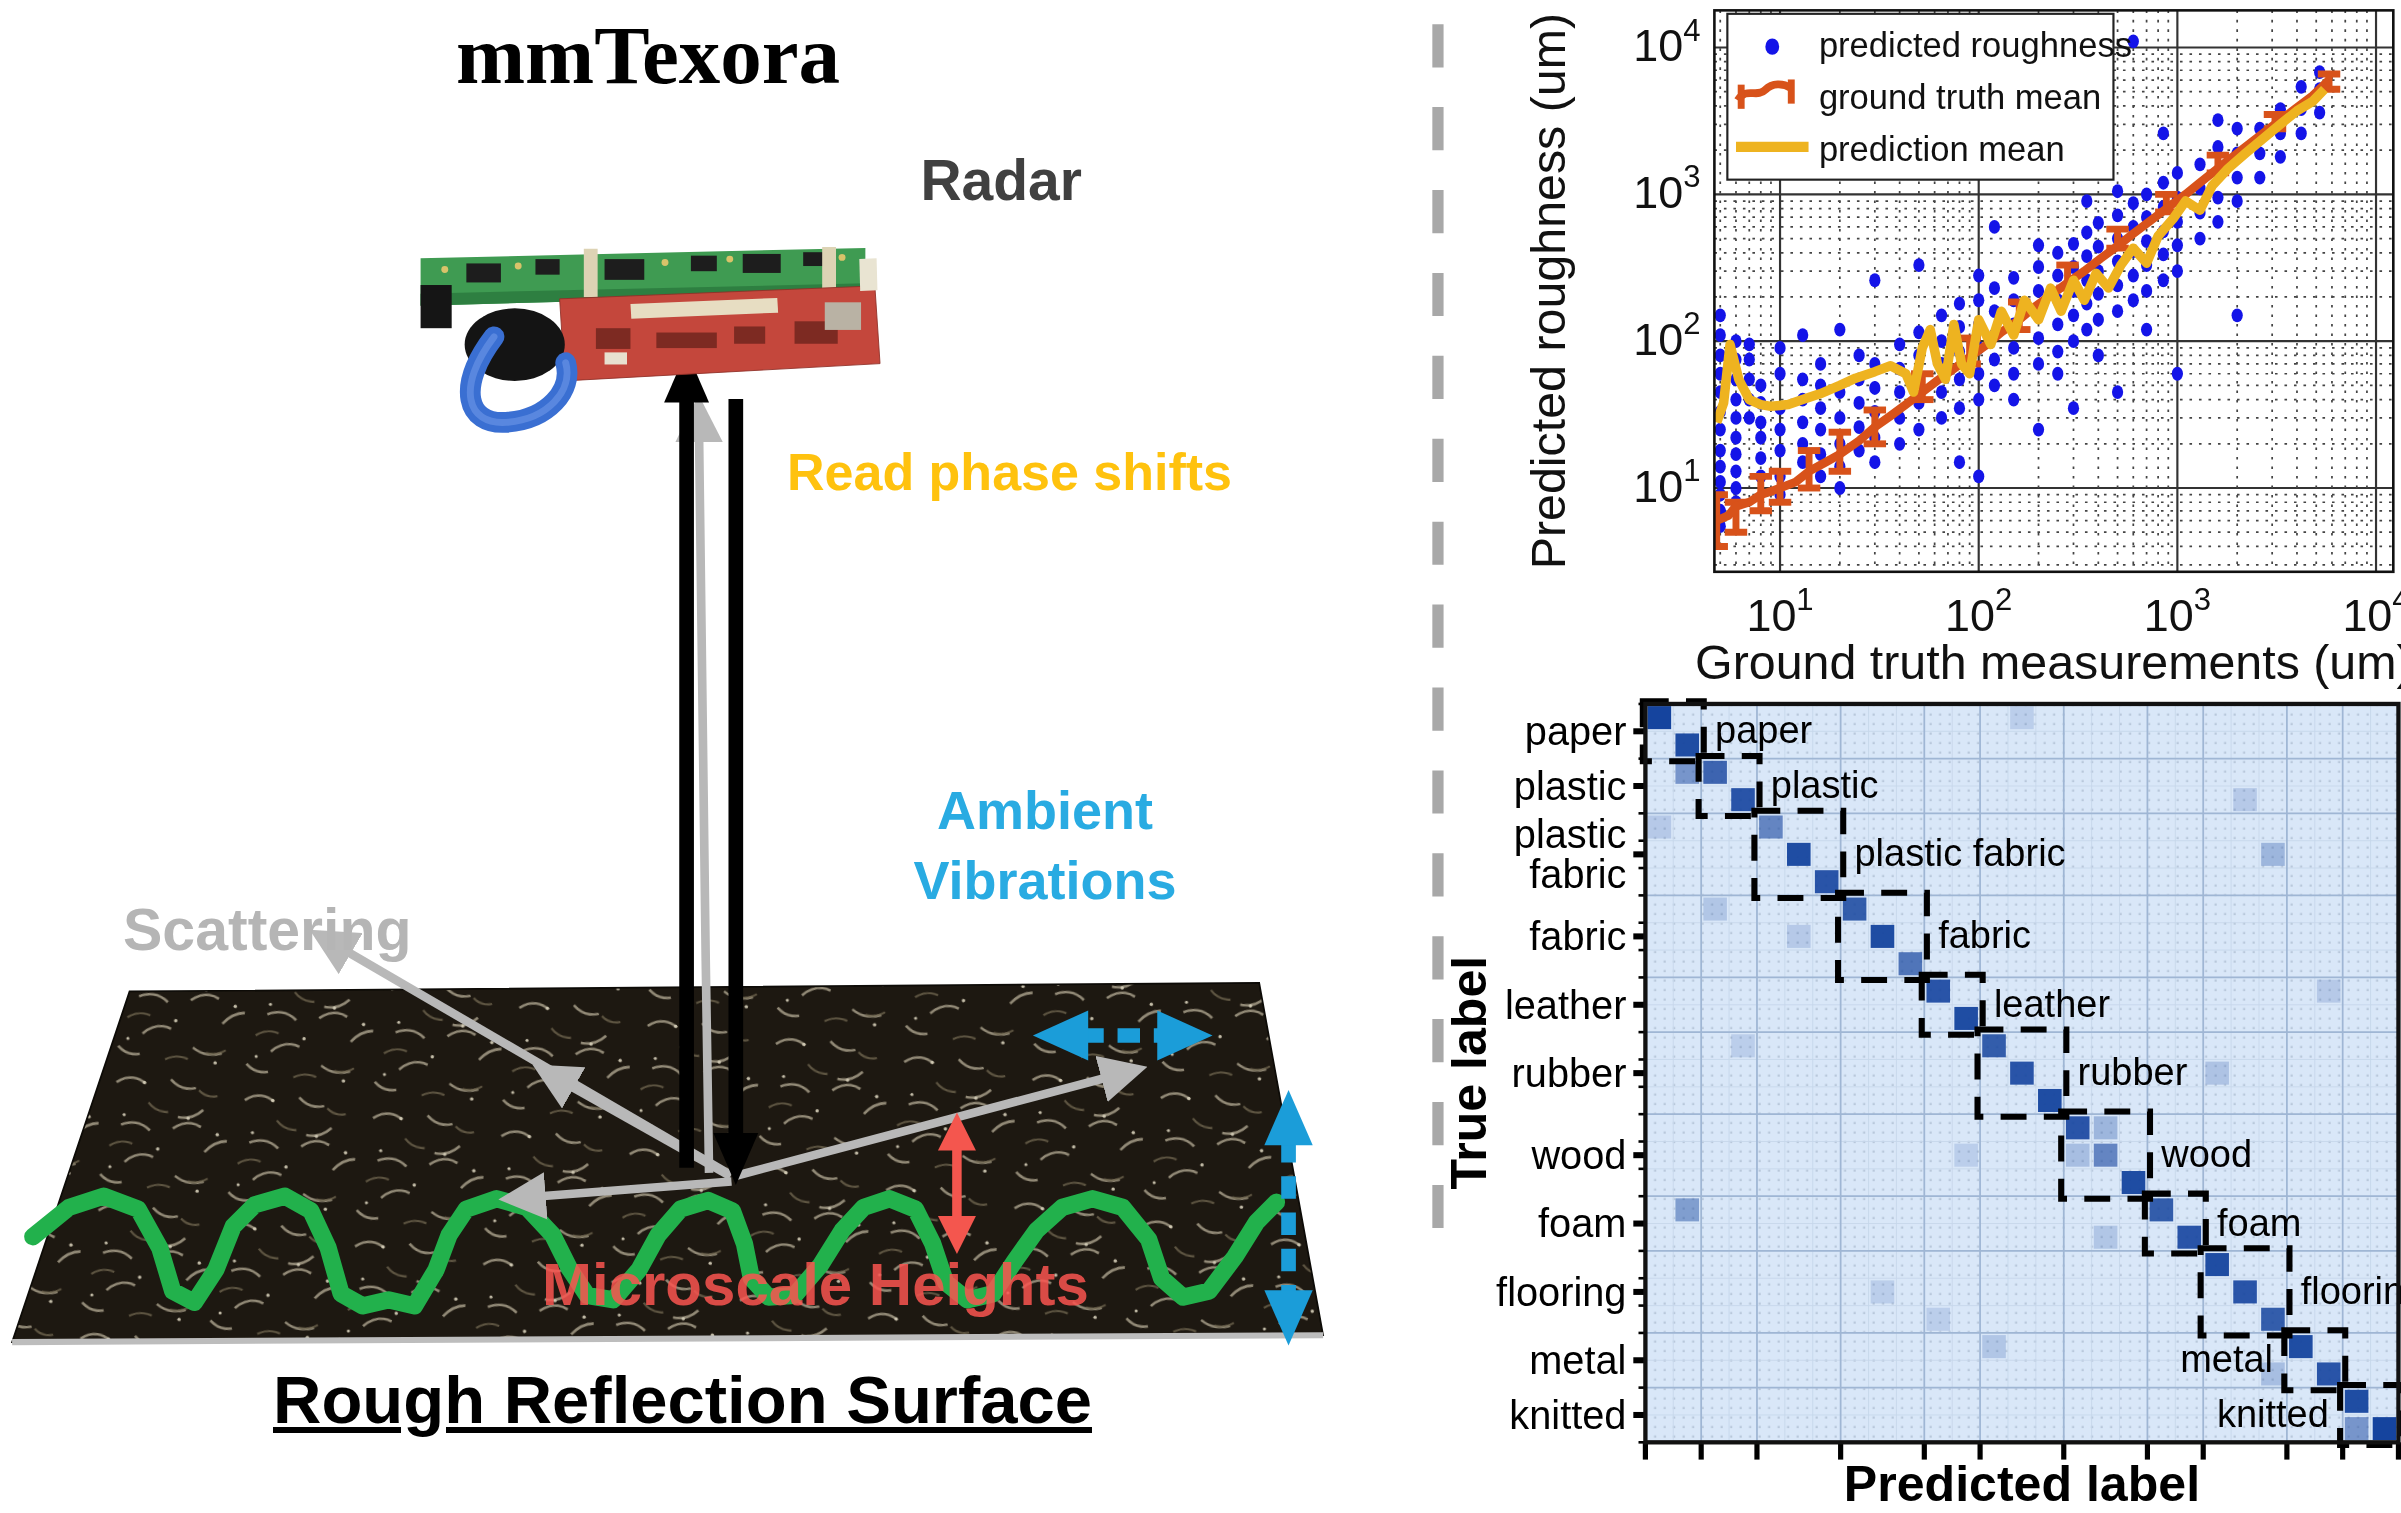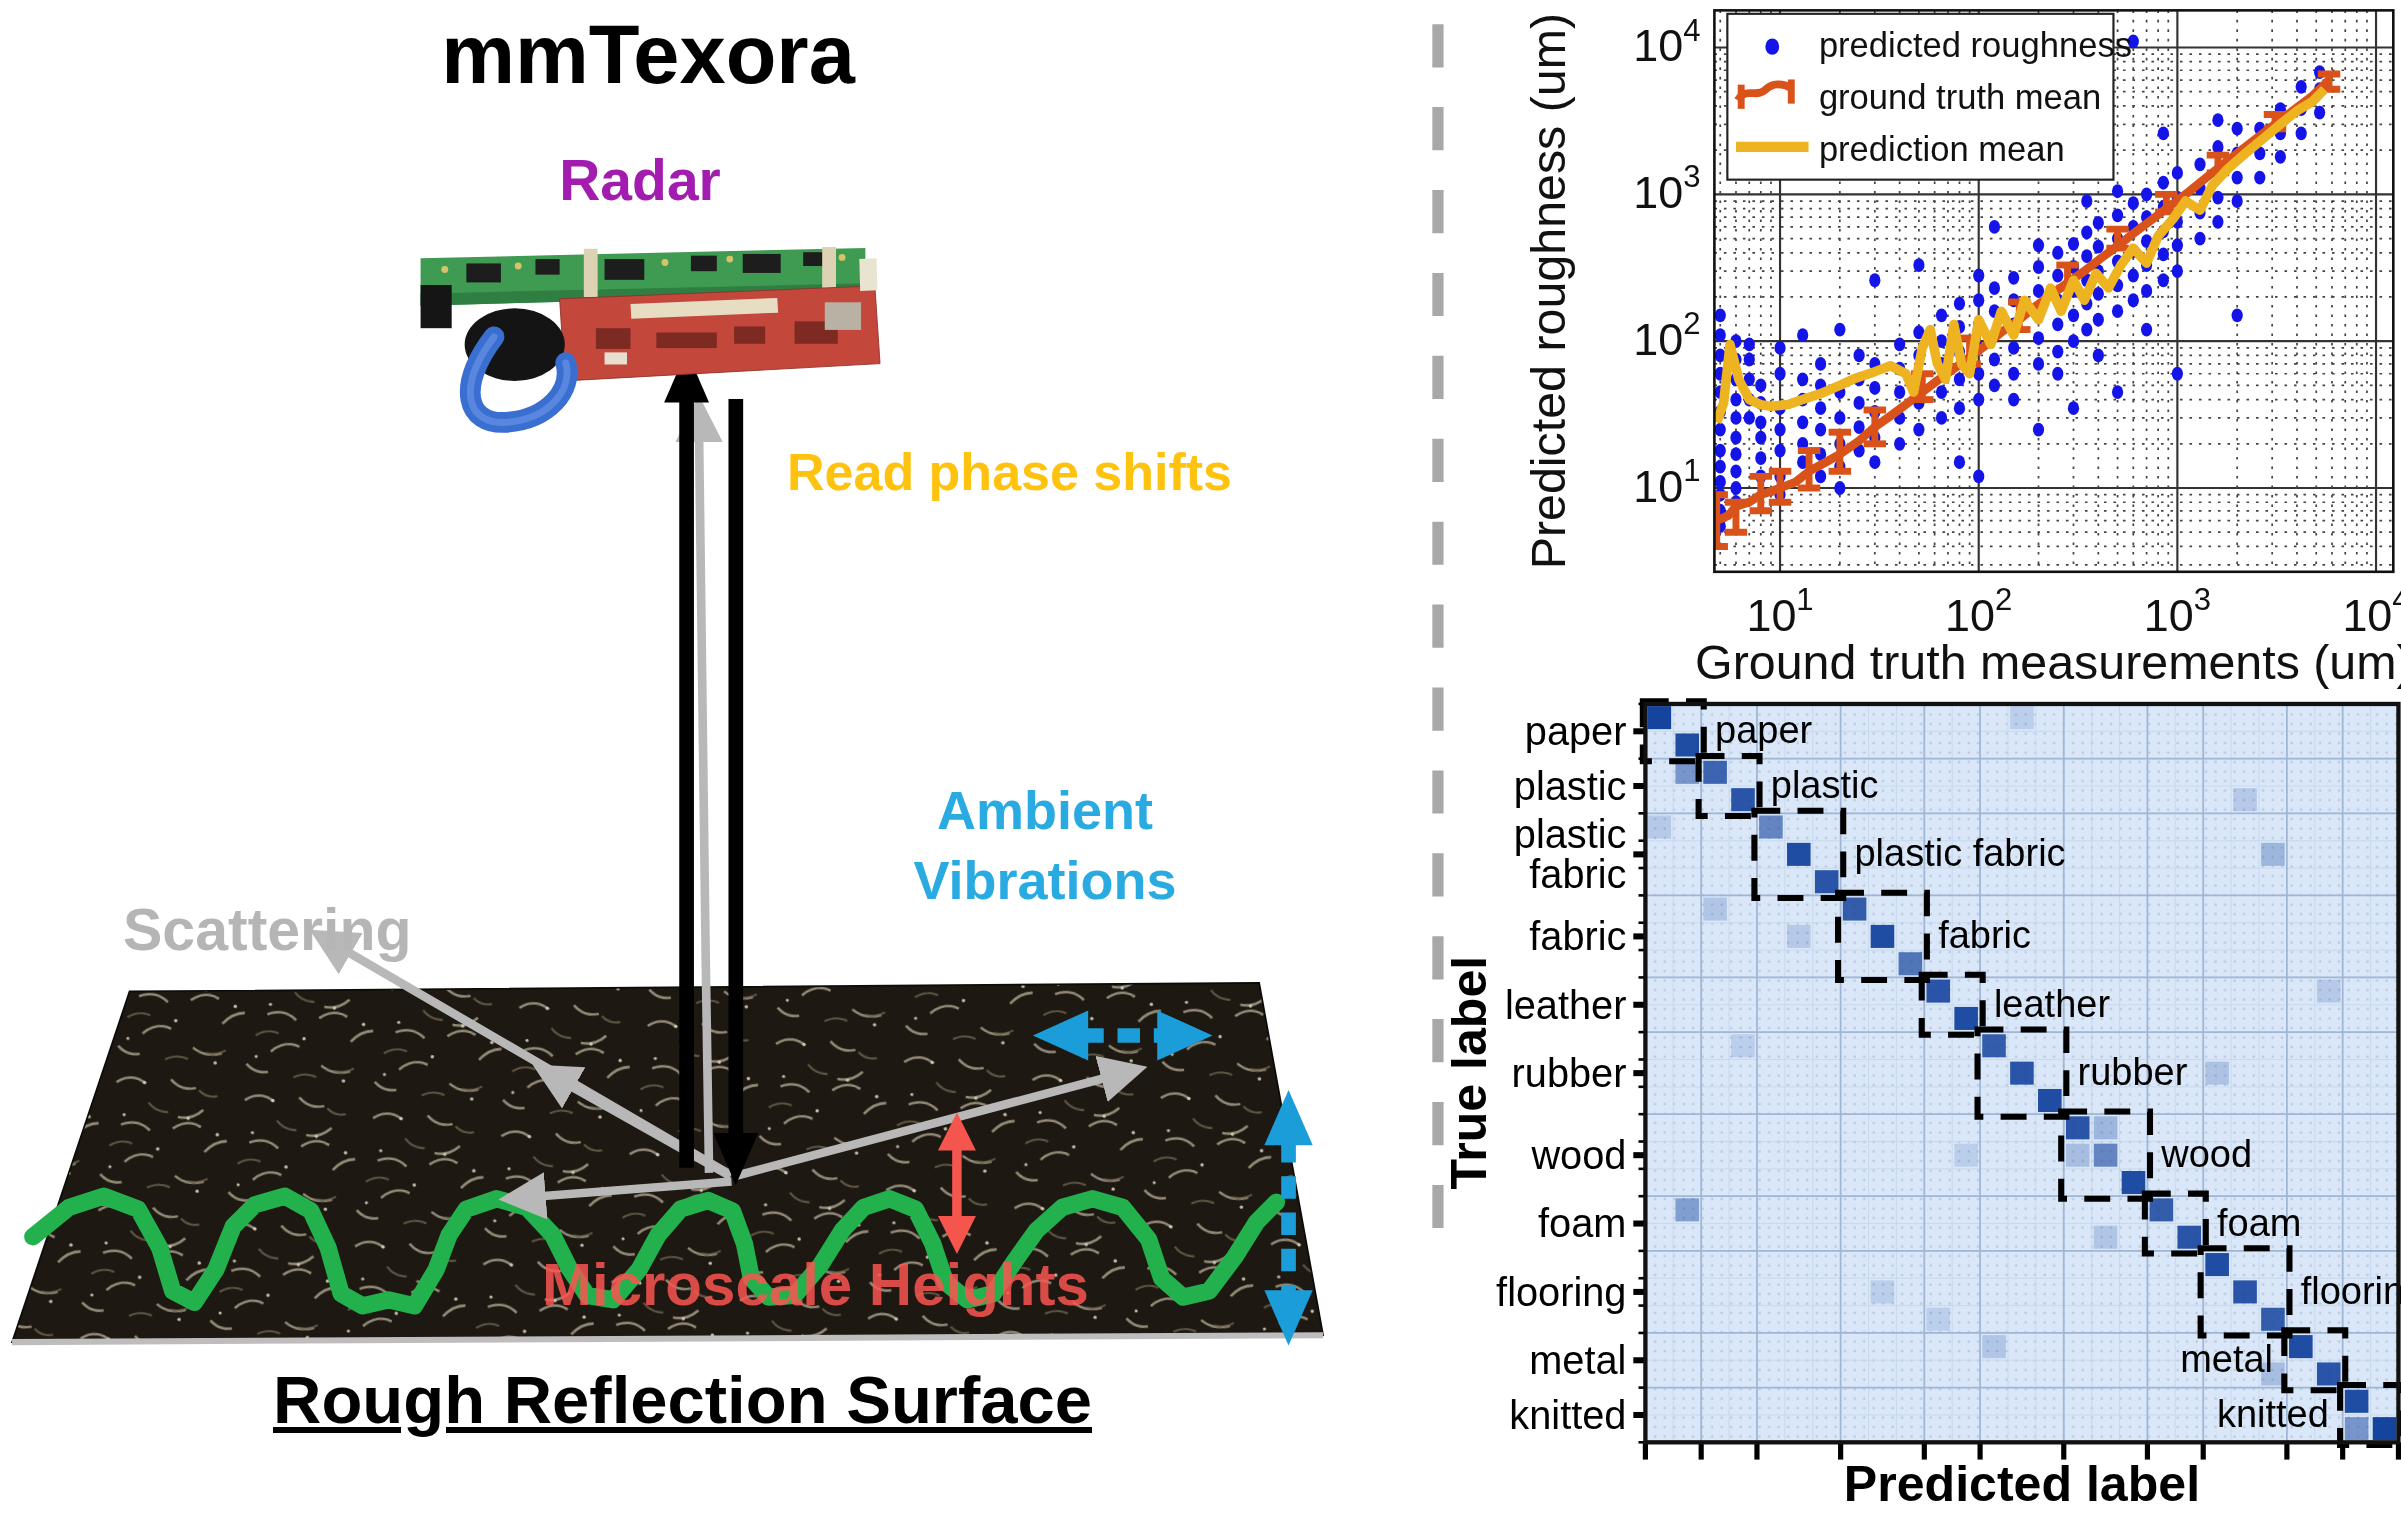--- a/index.html
+++ b/index.html
@@ -125,22 +125,22 @@
       <polygon points="995,300 1015,299 1016,336 996,337" fill="#e9e4d2"></polygon>
       <rect x="560" y="366" width="48" height="30" fill="#4a4a4a"></rect>
       <ellipse cx="596" cy="399" rx="58" ry="42" fill="#141414"></ellipse>
       <path d="M 572 390 C 528 448, 540 492, 586 489 C 634 486, 664 452, 655 420" fill="none" stroke="#3a6fd2" stroke-width="24" stroke-linecap="round"></path>
       <path d="M 572 390 C 528 448, 540 492, 586 489 C 634 486, 664 452, 655 420" fill="none" stroke="#6e97e8" stroke-width="8" opacity="0.6" stroke-linecap="round"></path>
     </g>
 
     <line x1="1665" y1="28" x2="1665" y2="1462" stroke="#A8A8A8" stroke-width="13" stroke-dasharray="50 46"></line>
   </svg>
 
-  <div class="abs ttl" style="left:216px;top:7px;width:864px;font-size:83px;">mmTexora</div>
-  <div class="abs ttl" style="left:208px;top:147px;width:864px;font-size:57px;color:#a21caf;">Radar</div>
+  <div class="abs ttl" style="left:216px;top:7px;width:864px;font-size:83px;font-family:Liberation Serif, serif;">mmTexora</div>
+  <div class="abs ttl" style="left:218px;top:147px;width:864px;font-size:57px;color:#404040;text-align:right;">Radar</div>
   <div class="abs" style="left:763px;top:442px;width:674px;font-size:52px;font-weight:800;color:#FFC20E;margin-left:24px;">Read phase shifts</div>
   <div class="abs" style="left:829px;top:775px;width:432px;text-align:center;font-size:54px;font-weight:800;color:#29ABE2;line-height:1.3;">
     <div>Ambient</div>
     <div>Vibrations</div>
   </div>
   <div class="abs" style="left:123px;top:896px;font-size:59px;font-weight:800;color:#B5B5B5;">Scattering</div>
   <div class="abs" style="left:542px;top:1250px;width:743px;font-size:60px;font-weight:800;color:rgba(250,85,80,0.85);">Microscale Heights</div>
   <div class="abs ttl" style="left:199px;top:1361px;width:967px;font-size:67px;text-decoration:underline;">Rough Reflection Surface</div>
 
   <svg class="abs" id="scatter" style="left:1520px;top:0;" width="882" height="691" viewBox="0 0 1021 800">

